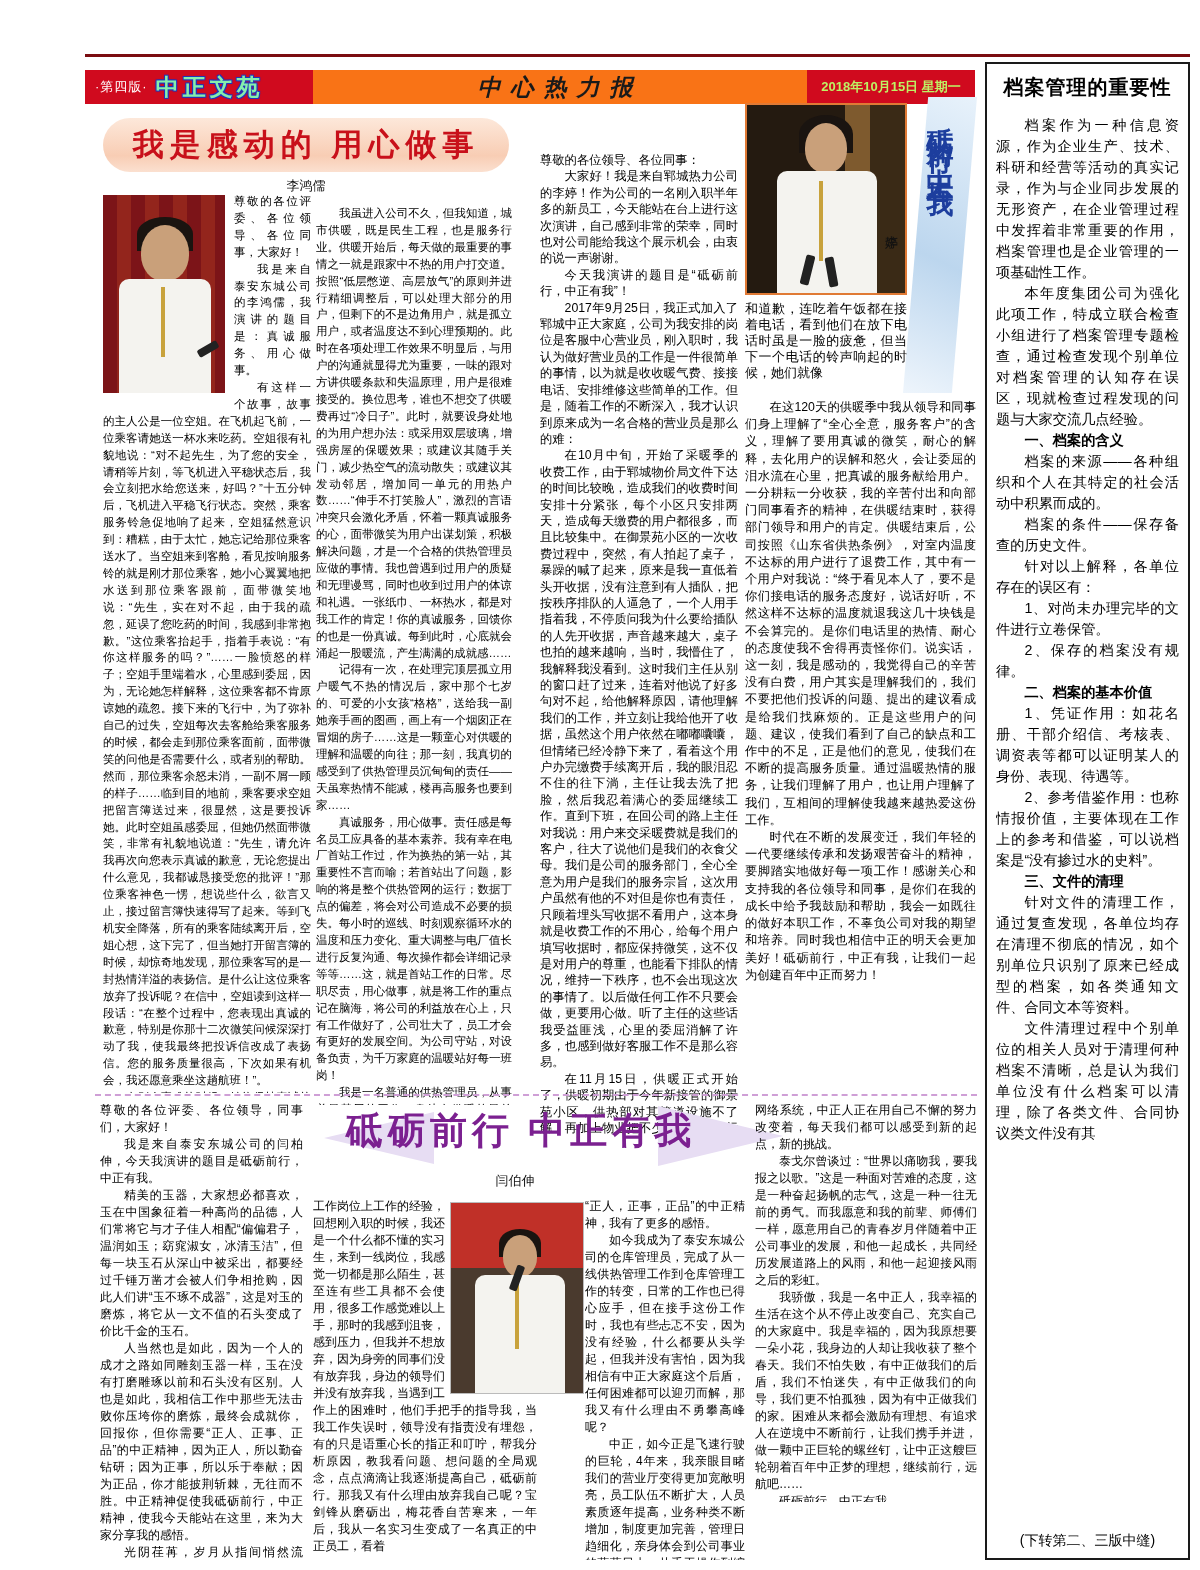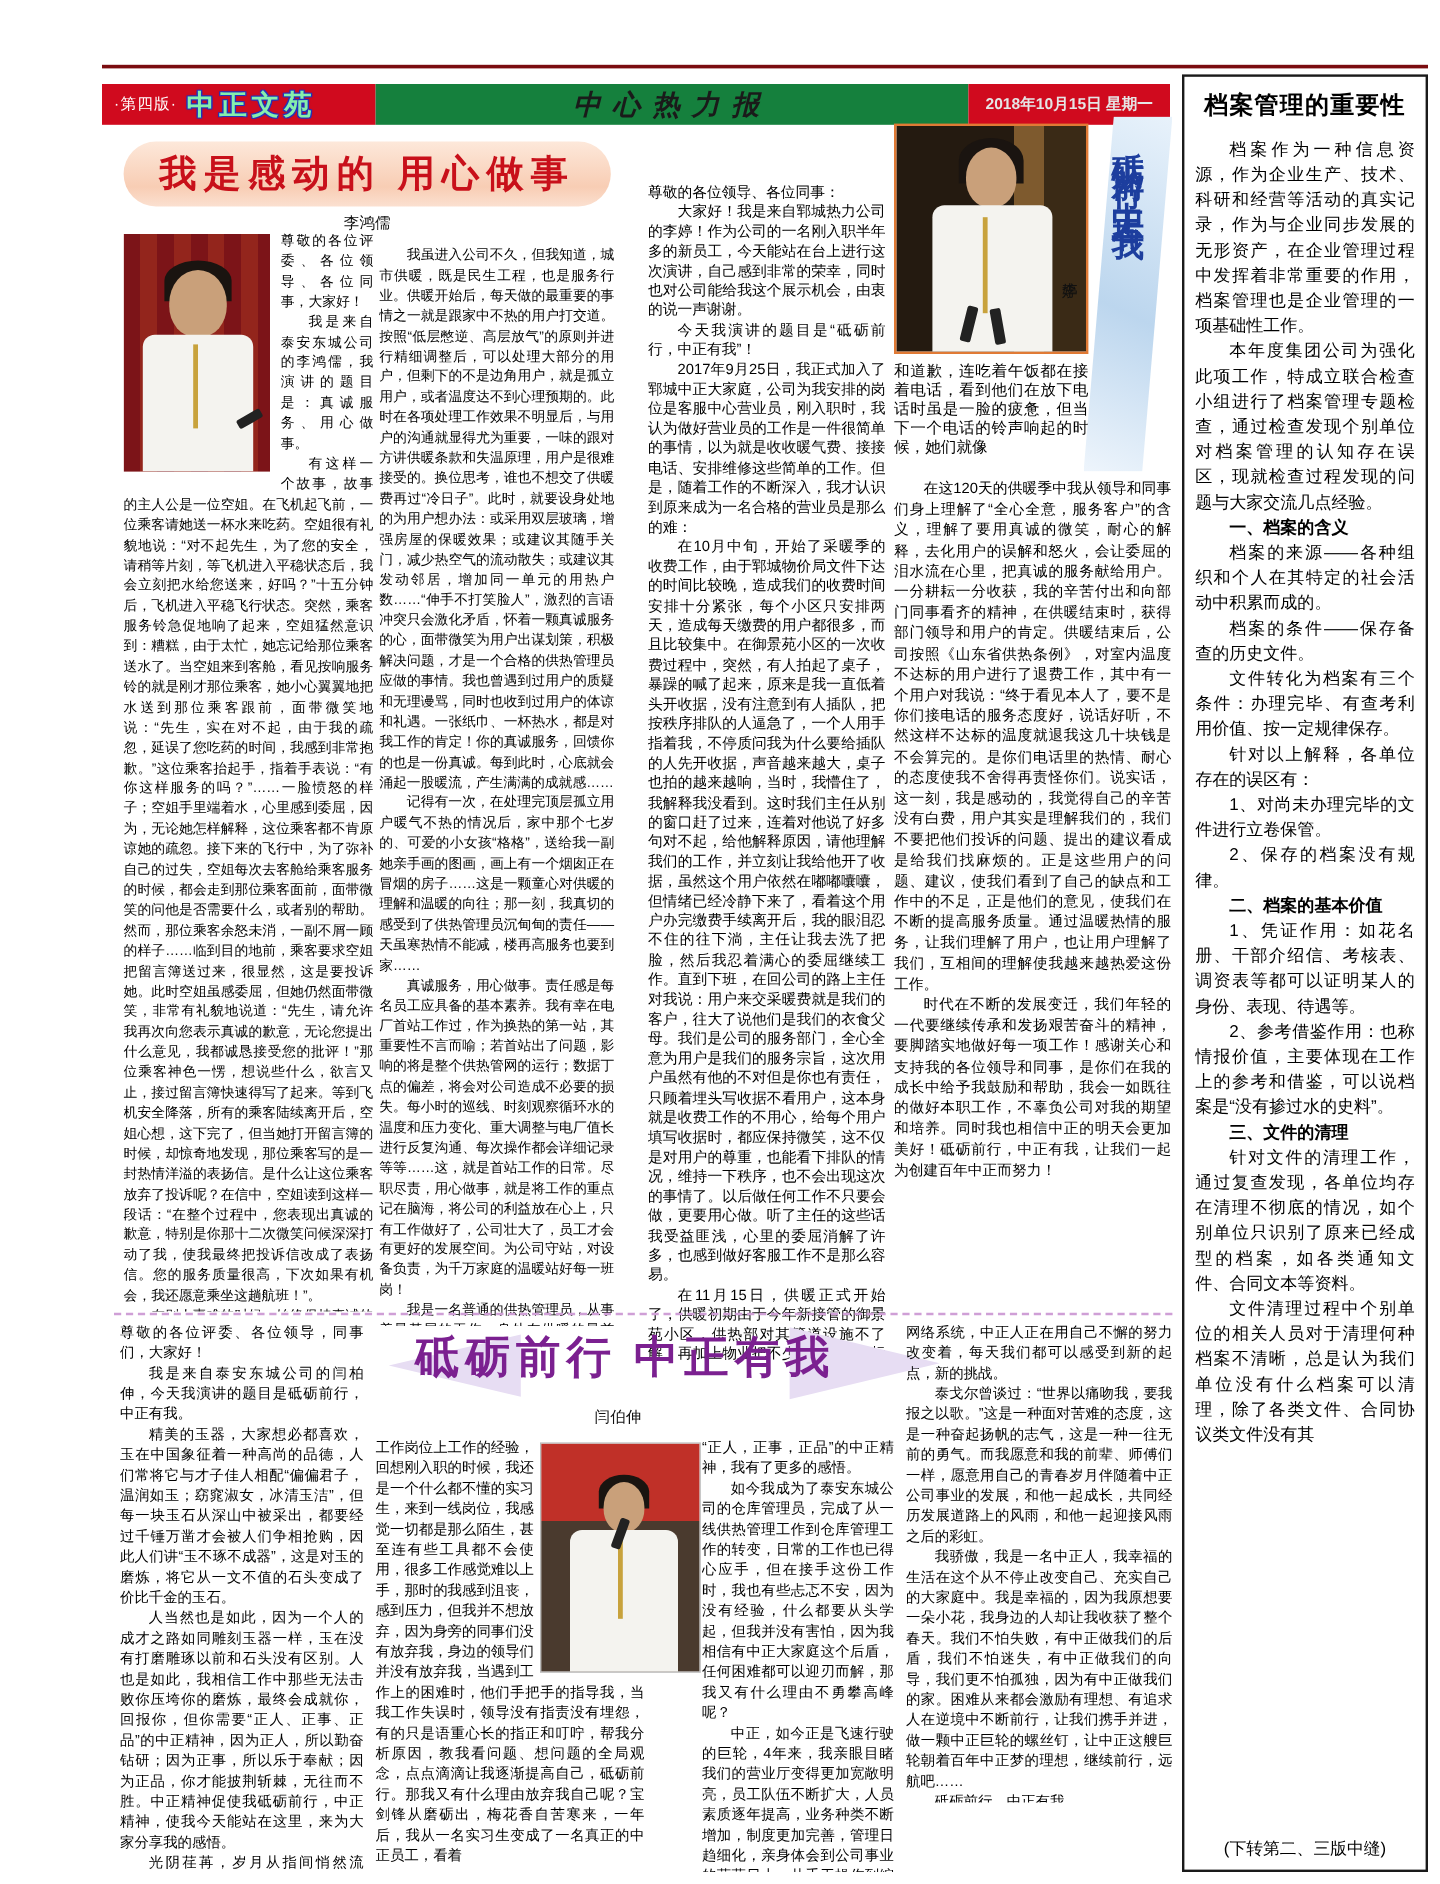--- a/index.html
+++ b/index.html
@@ -5,23 +5,23 @@
   * { box-sizing: border-box; margin: 0; padding: 0; }
   html,body { background:#fff; }
   body { width:1200px; height:1570px; position:relative; font-family:"Liberation Sans", sans-serif; color:#000; }
   
   .toprule { position:absolute; left:85px; top:54px; width:1105px; height:3px; background:#7a0c10; }
   .hdr { position:absolute; left:85px; top:70px; width:890px; height:34px; display:flex; }
   .hdr-red-l { background:#d00a1e; color:#fff; display:flex; align-items:center; padding:0 10px; gap:8px; width:228px; }
   .hdr-ed { font-size:13px; letter-spacing:1px; white-space:nowrap; }
   .hdr-sec { font-family:"Liberation Serif", serif; font-weight:bold; font-size:23px; letter-spacing:4px; color:#86efac;
              text-shadow:0 0 2px #2233bb, 1px 1px 0 #2233bb, -1px -1px 0 #2233bb, 1px -1px 0 #2233bb, -1px 1px 0 #2233bb; white-space:nowrap; }
-  .hdr-gray { background:#15803d; flex:1; display:flex; align-items:center; justify-content:center; }
+  .hdr-gray { background:#f97316; flex:1; display:flex; align-items:center; justify-content:center; }
   .hdr-mast { font-family:"Liberation Serif", serif; font-weight:bold; font-style:italic; font-size:23px; letter-spacing:10px; color:#1a1a1a; }
-  .hdr-red-r { background:#d00a1e; color:#e5e5e5; display:flex; align-items:center; justify-content:center; width:168px; font-size:13px; font-weight:bold; white-space:nowrap; }
+  .hdr-red-r { background:#d00a1e; color:#bef264; display:flex; align-items:center; justify-content:center; width:168px; font-size:13px; font-weight:bold; white-space:nowrap; }
   
   .t1-banner { position:absolute; left:103px; top:118px; width:406px; height:54px; border-radius:27px;
                background:linear-gradient(180deg,#fde8da 0%,#f8cdb4 70%,#fbe0d0 100%); display:flex; align-items:center; justify-content:center; }
   .t1-text { font-family:"Liberation Serif", serif; font-weight:bold; font-size:31px; color:#c8101a; letter-spacing:6px; white-space:nowrap; }
   .byline { text-align:center; font-size:13px; color:#111; }
   .by1 { position:absolute; left:103px; top:177px; width:406px; }
   .col { position:absolute; text-align:justify; overflow:hidden; }
   .col p { text-indent:2em; }
   .col p.flush, .col p.cont { text-indent:0; }
   .a1 { font-size:11.5px; line-height:16.9px; }
@@ -188,21 +188,20 @@
   </div>
 
 <div class="sidebar">
   <div class="sb-title">档案管理的重要性</div>
   <div class="sb-body">
       <p>档案作为一种信息资源，作为企业生产、技术、科研和经营等活动的真实记录，作为与企业同步发展的无形资产，在企业管理过程中发挥着非常重要的作用，档案管理也是企业管理的一项基础性工作。</p>
       <p>本年度集团公司为强化此项工作，特成立联合检查小组进行了档案管理专题检查，通过检查发现个别单位对档案管理的认知存在误区，现就检查过程发现的问题与大家交流几点经验。</p>
       <p class="bold">一、档案的含义</p>
       <p>档案的来源——各种组织和个人在其特定的社会活动中积累而成的。</p>
       <p>档案的条件——保存备查的历史文件。</p>
-      <p>文件转化为档案有三个条件：办理完毕、有查考利用价值、按一定规律保存。</p>
       <p>针对以上解释，各单位存在的误区有：</p>
       <p>1、对尚未办理完毕的文件进行立卷保管。</p>
       <p>2、保存的档案没有规律。</p>
       <p class="bold">二、档案的基本价值</p>
       <p>1、凭证作用：如花名册、干部介绍信、考核表、调资表等都可以证明某人的身份、表现、待遇等。</p>
       <p>2、参考借鉴作用：也称情报价值，主要体现在工作上的参考和借鉴，可以说档案是“没有掺过水的史料”。</p>
       <p class="bold">三、文件的清理</p>
       <p>针对文件的清理工作，通过复查发现，各单位均存在清理不彻底的情况，如个别单位只识别了原来已经成型的档案，如各类通知文件、合同文本等资料。</p>
       <p>文件清理过程中个别单位的相关人员对于清理何种档案不清晰，总是认为我们单位没有什么档案可以清理，除了各类文件、合同协议类文件没有其</p>
     </div>

